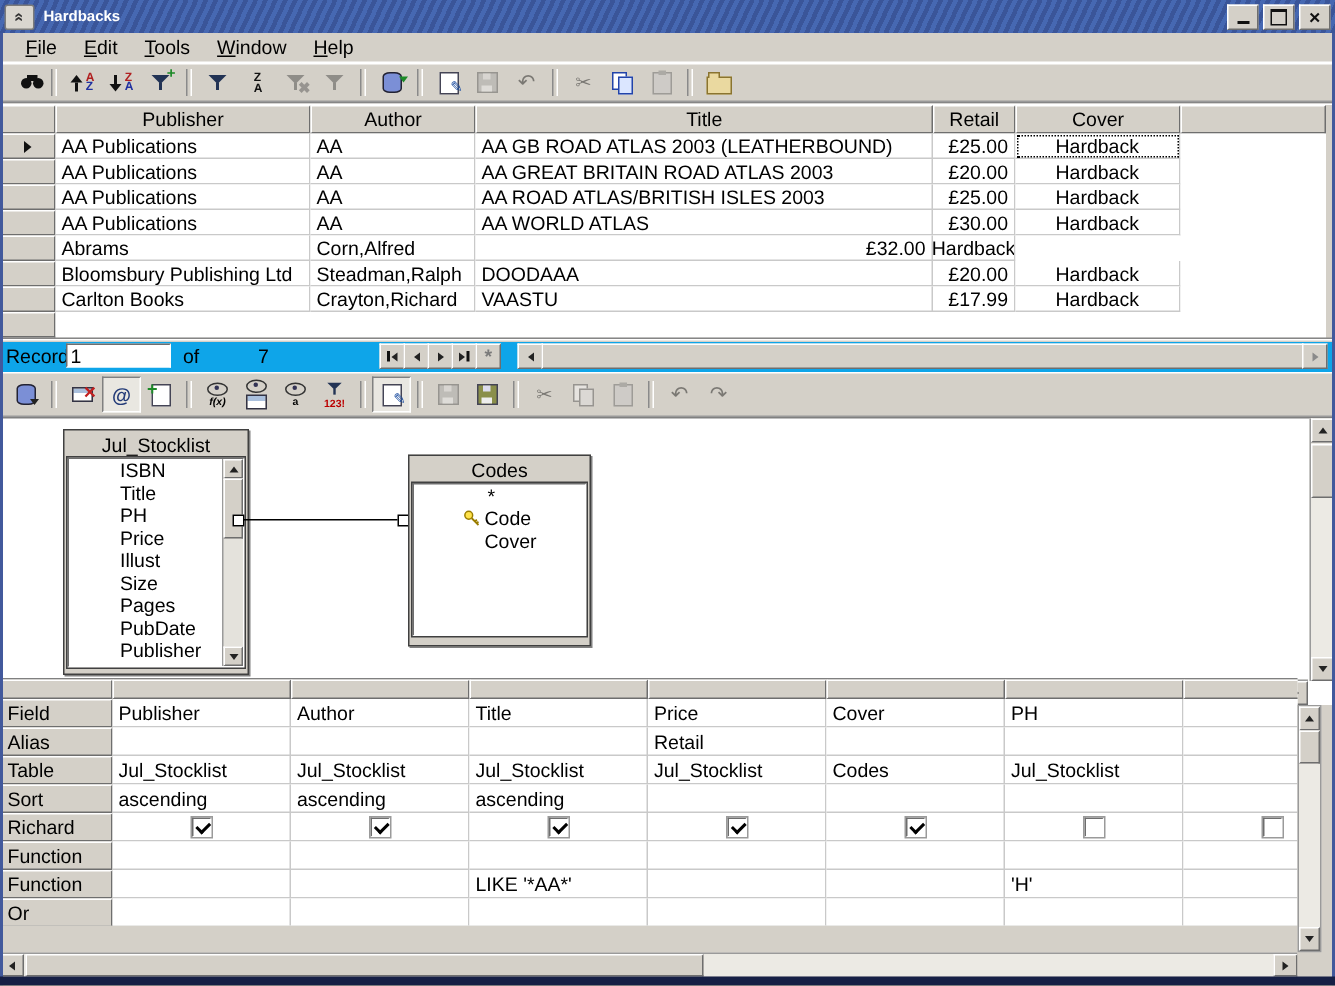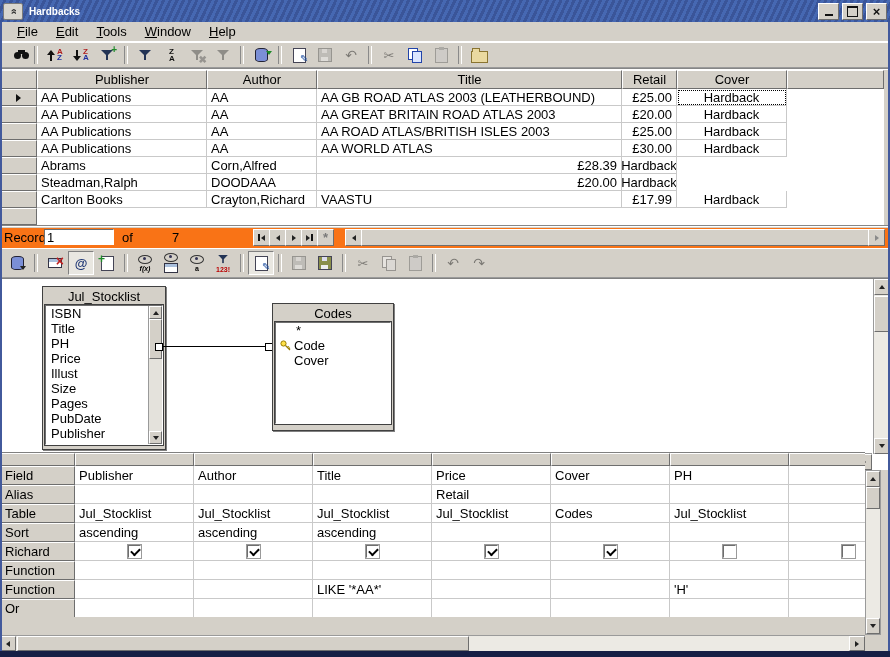--- a/index.html
+++ b/index.html
@@ -90,40 +90,40 @@
   .g-rowhdr{height:17px;box-sizing:border-box;background:#d4d0c8;border:1px solid;
     border-color:#fff #6e6e6e #6e6e6e #fff;display:flex;align-items:center;justify-content:center;}
   .g-c{height:17px;box-sizing:border-box;border-right:1px solid #c9c9c9;border-bottom:1px solid #c9c9c9;
     padding:0 4px;display:flex;align-items:center;white-space:nowrap;overflow:hidden;background:#fff;font-size:13px;}
   .g-c.num{justify-content:flex-end;}
   .g-c.ctr{justify-content:center;}
   .g-c.focus{outline:1px dotted #000;outline-offset:-2px;}
   .g-void{background:#fff;border:none;}
 
   
-  .recordbar{position:absolute;left:0;top:228px;width:890px;height:30px;background:#f97316;}
+  .recordbar{position:absolute;left:0;top:228px;width:890px;height:30px;background:#0ea5e9;}
   .rb-label{position:absolute;left:4px;top:2px;}
   .rb-input{position:absolute;left:44px;top:1px;width:64px;height:14px;border:1px solid;
     border-color:#6e6e6e #fff #fff #6e6e6e;background:#fff;font:13px "Liberation Sans",sans-serif;padding:0 2px;}
   .rb-of{position:absolute;left:122px;top:2px;}
   .rb-count{position:absolute;left:172px;top:2px;}
   .nbtn{position:absolute;top:1px;width:15px;height:15px;background:#d4d0c8;border:1px solid;
     border-color:#fff #6e6e6e #6e6e6e #fff;display:flex;align-items:center;justify-content:center;gap:1px;}
   .nbar{width:2px;height:7px;background:#111;}
   .rb-scroll-l{position:absolute;left:345px;top:1px;}
   .rb-thumb{position:absolute;left:361px;top:1px;width:506px;height:15px;background:#d4d0c8;
     border:1px solid;border-color:#fff #6e6e6e #6e6e6e #fff;}
   .rb-scroll-r{position:absolute;left:868px;top:1px;}
 
   
   .designarea{position:absolute;left:0;top:278px;width:890px;height:192px;background:#fff;border-top:1px solid #808080;box-sizing:border-box;}
   .dtable{position:absolute;background:#d4d0c8;border:1px solid #404040;box-shadow:1px 1px 0 #808080;padding:1px;}
   .dtable-title{height:16px;display:flex;align-items:center;justify-content:center;font-size:13px;}
   .dtable-list{background:#fff;border:1px solid;border-color:#6e6e6e #fff #fff #6e6e6e;
-    outline:1px solid #404040;margin:1px;position:relative;overflow:hidden;}
+    outline:1px solid #404040;margin:1px;position:relative;overflow:hidden;padding-left:29px;}
   .dfield{height:15px;line-height:15px;padding-left:5px;white-space:nowrap;font-size:13px;}
   .dfield.star{padding-left:20px;}
   .dfield.keyed{display:flex;align-items:center;gap:3px;padding-left:4px;}
   .ilist-scroll{position:absolute;right:0;top:0;bottom:0;width:13px;background:#e4e2dc;border-left:1px solid #9a9a9a;}
   .sbtn{width:13px;height:13px;background:#d4d0c8;border:1px solid;border-color:#fff #6e6e6e #6e6e6e #fff;
     display:flex;align-items:center;justify-content:center;box-sizing:border-box;}
   .ithumb{position:absolute;left:0;top:13px;width:13px;height:40px;background:#d4d0c8;border:1px solid;border-color:#fff #6e6e6e #6e6e6e #fff;box-sizing:border-box;}
   .ilist-scroll .down{position:absolute;bottom:0;left:0;}
   .joinline{position:absolute;left:162px;top:67px;width:110px;height:1px;background:#000;}
   .jsq{position:absolute;width:6px;height:6px;background:#fff;border:1px solid #000;}
@@ -312,26 +312,27 @@
       <div class="g-c">AA</div>
       <div class="g-c">AA WORLD ATLAS</div>
       <div class="g-c num">£30.00</div>
       <div class="g-c ctr">Hardback</div>
       <div class="g-void"></div>
     </div>
     <div class="grow">
       <div class="g-rowhdr"></div>
       <div class="g-c">Abrams</div>
       <div class="g-c">Corn,Alfred</div>
-      <div class="g-c num">£28.39</div>
+      <div class="g-c num">£32.00</div>
       <div class="g-c ctr">Hardback</div>
       <div class="g-void"></div>
     </div>
     <div class="grow">
       <div class="g-rowhdr"></div>
+      <div class="g-c">Bloomsbury Publishing Ltd</div>
       <div class="g-c">Steadman,Ralph</div>
       <div class="g-c">DOODAAA</div>
       <div class="g-c num">£20.00</div>
       <div class="g-c ctr">Hardback</div>
       <div class="g-void"></div>
     </div>
     <div class="grow">
       <div class="g-rowhdr"></div>
       <div class="g-c">Carlton Books</div>
       <div class="g-c">Crayton,Richard</div>

